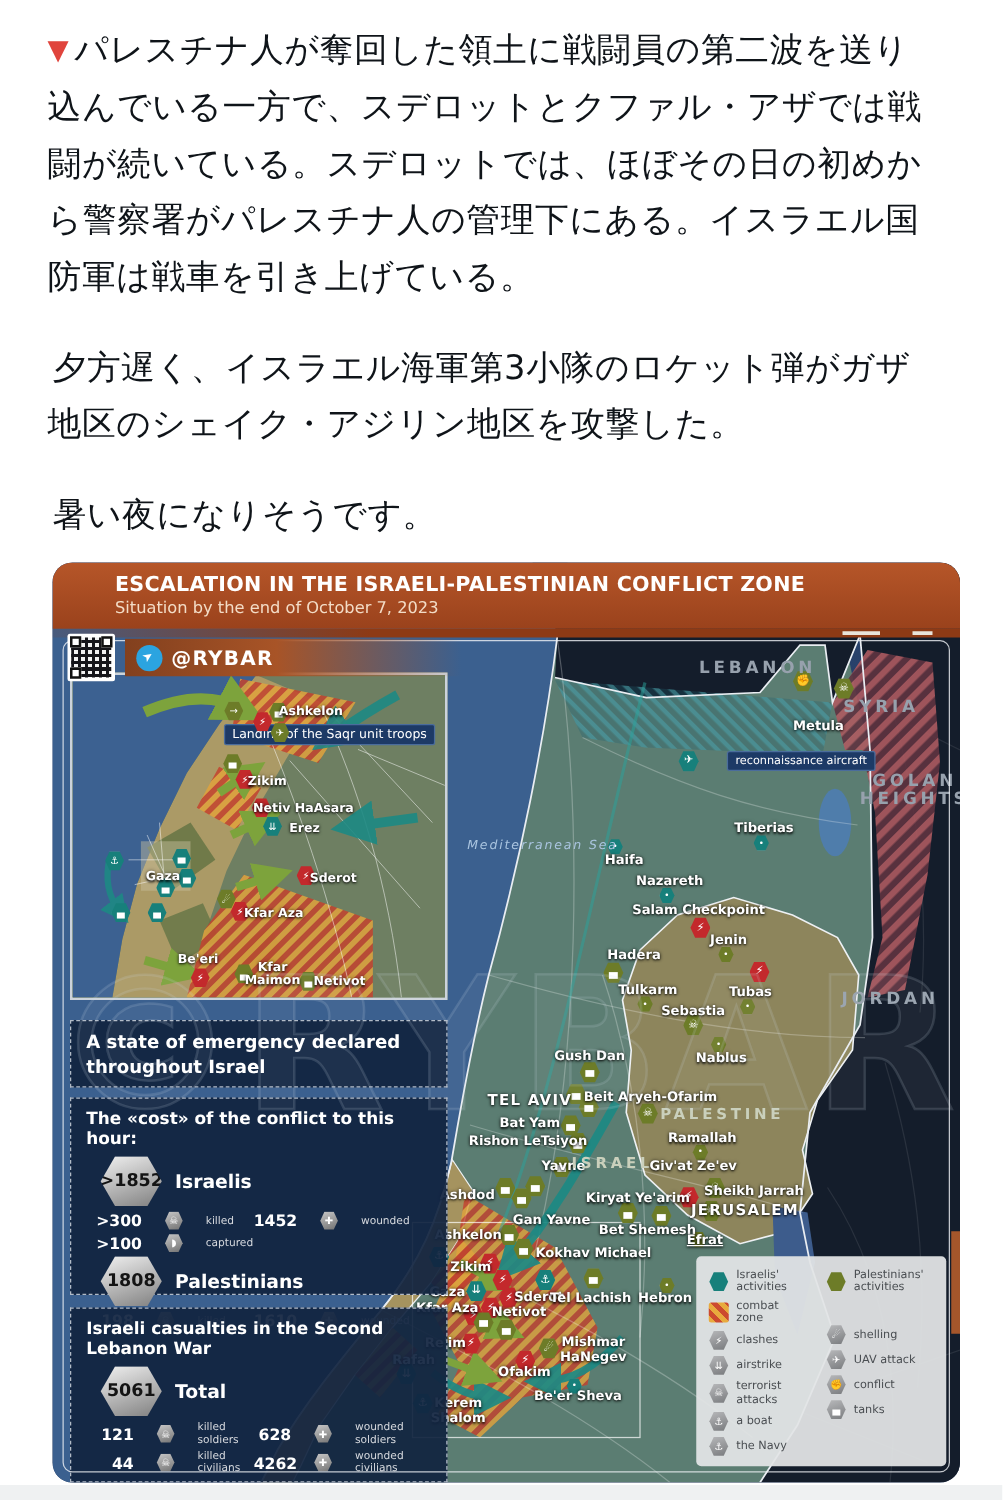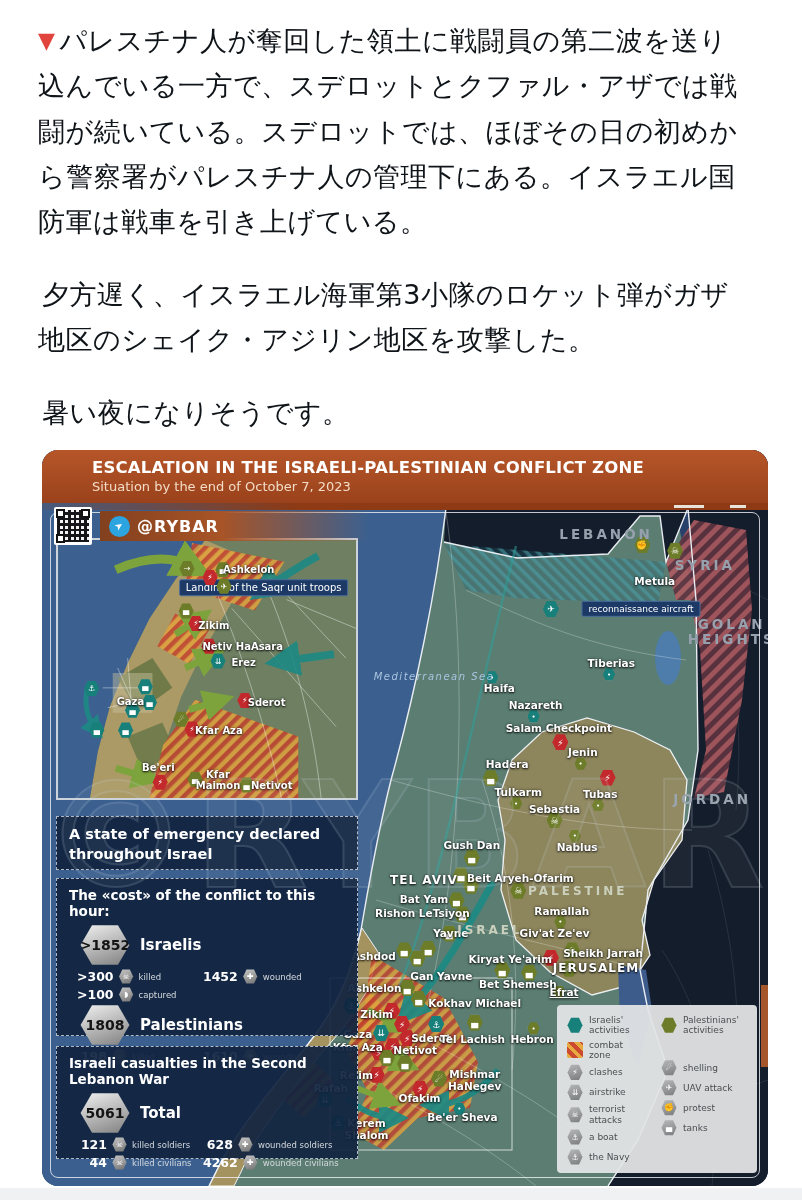--- a/index.html
+++ b/index.html
@@ -63,29 +63,29 @@
   .inset{position:absolute;left:14px;top:88px;width:302px;height:262px;z-index:20;
     border:2px solid #ccd3db;background:#6e7f62;box-sizing:border-box}
   .inset .mlbl{font-size:10px}
   .inset .mk{width:16px;height:16px;font-size:8px}
 
   
   .panel{position:absolute;left:14px;width:302px;z-index:21;box-sizing:border-box;color:#fff;
     background:rgba(17,35,64,.93);border:1.5px dashed rgba(230,236,243,.75)}
   .p-em{top:366px;height:54px;padding:8px 12px;font-size:14.5px;font-weight:bold;line-height:1.35}
   .p-cost{top:428px;height:158px;padding:8px 12px 6px}
-  .p-leb{top:596px;height:113px;padding:8px 12px 6px}
+  .p-leb{top:596px;height:140px;padding:8px 12px 6px}
   .ptitle{font-size:13.5px;font-weight:bold;margin:0 0 5px}
   .grp{display:flex;align-items:center;gap:9px;margin:2px 0 3px 10px}
   .badge{width:52px;height:42px;background:linear-gradient(160deg,#f4f4f4,#7c7c7c);color:#141414;
     display:flex;align-items:center;justify-content:center;font-weight:bold;font-size:14px;
     filter:drop-shadow(0 0 1px #fff)}
   .gl{font-weight:bold;font-size:15px}
   .rows2{display:grid;grid-template-columns:47% 53%;row-gap:3px;margin:2px 0 2px 8px}
-  .srow{display:flex;align-items:center;gap:5px}
+  .srow{display:flex;align-items:center;gap:18px}
   .sval{font-weight:bold;font-size:12.5px;min-width:30px;text-align:right}
   .shex{width:15px;height:15px;background:linear-gradient(160deg,#c9c9c9,#6f6f6f);color:#fff;
     display:inline-flex;align-items:center;justify-content:center;font-size:8px;flex:none}
   .slab{font-size:8.5px;color:#d6d9de}
 
   
   .legend{position:absolute;right:11px;bottom:13px;width:200px;height:168px;z-index:22;
     background:rgba(226,228,229,.94);border-radius:4px;padding:10px 8px 6px 10px;box-sizing:border-box;
     display:flex;gap:6px;color:#4a4e52;font-size:9px}
   .lcol{flex:1;display:flex;flex-direction:column;gap:4px}
@@ -553,21 +553,21 @@
           <div class="litem">
           <span class="lic hx">☄</span>
           <span class="llab">shelling</span>
         </div>
           <div class="litem">
           <span class="lic hx">✈</span>
           <span class="llab">UAV attack</span>
         </div>
           <div class="litem">
           <span class="lic hx">✊</span>
-          <span class="llab">protest</span>
+          <span class="llab">conflict</span>
         </div>
           <div class="litem">
           <span class="lic hx">▄</span>
           <span class="llab">tanks</span>
         </div>
         </div>
     </div>
 
     <div class="wm">©RYBAR</div>
   </div>

